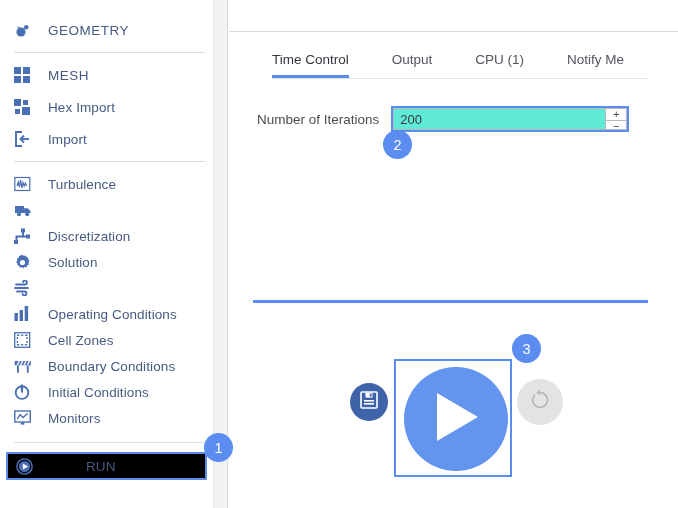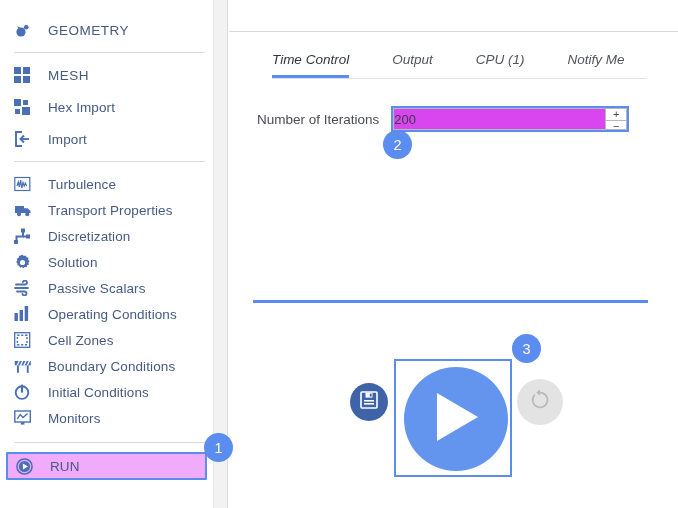--- a/index.html
+++ b/index.html
@@ -44,26 +44,27 @@
     white-space: nowrap;
     color: #465a82;
   }
   .nav-item.section .nav-label { letter-spacing: .5px; }
   .divider {
     height: 1px;
     background: #dcdcdc;
     margin: 9px 8px 9px 14px;
   }
   .nav-item.selected {
-    background: #f0abfc;
+    background: #000000;
     border: 2px solid #5b8cf0;
     margin: 0 6px 17px 6px;
     height: 28px;
     padding-left: 8px;
     border-radius: 1px;
+    gap: 36px;
   }
 
   
   #scroll-strip {
     position: absolute;
     left: 213px; top: 0;
     width: 15px; height: 508px;
     background: #f2f2f2;
     border-left: 1px solid #e4e4e4;
     border-right: 1px solid #dadada;
@@ -91,21 +92,20 @@
     background: #d8d8d8;
   }
 
   #tabs {
     position: absolute;
     left: 0; top: 52px;
     width: 358px;
     display: flex;
     align-items: flex-end;
     padding-left: 43px;
-    font-style: italic;
   }
   .tab {
     font-size: 13.5px;
     color: #53555e;
     padding: 0 0 8px 0;
     margin-right: 43px;
     white-space: nowrap;
     border-bottom: 3px solid transparent;
   }
   .tab.active {
@@ -142,23 +142,24 @@
     background: #ffffff;
     display: flex;
     align-items: stretch;
   }
   #iterations-inner {
     flex: 1;
     border: 1px solid #b8b8b8;
     border-right: none;
     display: flex;
     align-items: center;
+    padding-left: 6px;
     font-size: 13px;
     color: #3c3c42;
-    background: #d946ef;
+    background: #5eead4;
   }
   #spinner {
     width: 22px;
     border: 1px solid #b8b8b8;
     display: flex;
     flex-direction: column;
     background: #fff;
   }
   .spin-btn {
     flex: 1;
@@ -308,21 +309,20 @@
 
       <div class="nav-item">
         <span class="nav-ico">
           <svg width="18" height="16" viewBox="0 0 18 16">
             <path d="M1 4 H10 V11 H1 Z" fill="#4a6fb5"></path>
             <path d="M10 6.2 H13.6 L16.5 9 V11 H10 Z" fill="#4a6fb5"></path>
             <circle cx="5" cy="12.2" r="2" fill="#4a6fb5"></circle>
             <circle cx="13.2" cy="12.2" r="2" fill="#4a6fb5"></circle>
           </svg>
         </span>
-        <span class="nav-label">Transport Properties</span>
       </div>
 
       <div class="nav-item">
         <span class="nav-ico">
           <svg width="17" height="16" viewBox="0 0 17 16">
             <path d="M2.5 13.5 V8.5 H9 V3.5" stroke="#4a6fb5" stroke-width="2" fill="none"></path>
             <rect x="0" y="12" width="4" height="4" fill="#4a6fb5"></rect>
             <rect x="7" y="0.5" width="4" height="4" fill="#4a6fb5"></rect>
             <rect x="12" y="6.5" width="4" height="4" fill="#4a6fb5"></rect>
             <path d="M9 8.5 H14" stroke="#4a6fb5" stroke-width="2" fill="none"></path>
@@ -342,21 +342,20 @@
       </div>
 
       <div class="nav-item">
         <span class="nav-ico">
           <svg width="18" height="16" viewBox="0 0 18 16">
             <path d="M2 4.5 H11 a2 2 0 1 0 -2-2.4" stroke="#4a6fb5" stroke-width="1.8" fill="none" stroke-linecap="round"></path>
             <path d="M1 8 H14" stroke="#4a6fb5" stroke-width="1.8" fill="none" stroke-linecap="round"></path>
             <path d="M3 11.5 H10.5 a2 2 0 1 1 -2 2.4" stroke="#4a6fb5" stroke-width="1.8" fill="none" stroke-linecap="round"></path>
           </svg>
         </span>
-        <span class="nav-label">Passive Scalars</span>
       </div>
 
       <div class="nav-item">
         <span class="nav-ico">
           <svg width="17" height="16" viewBox="0 0 17 16">
             <rect x="0.5" y="7" width="3.4" height="8" fill="#4a6fb5"></rect>
             <rect x="5.6" y="4" width="3.4" height="11" fill="#4a6fb5"></rect>
             <rect x="10.7" y="1" width="3.4" height="14" fill="#4a6fb5"></rect>
             <rect x="10.7" y="0" width="3.4" height="1.6" fill="#4a6fb5"></rect>
           </svg>

